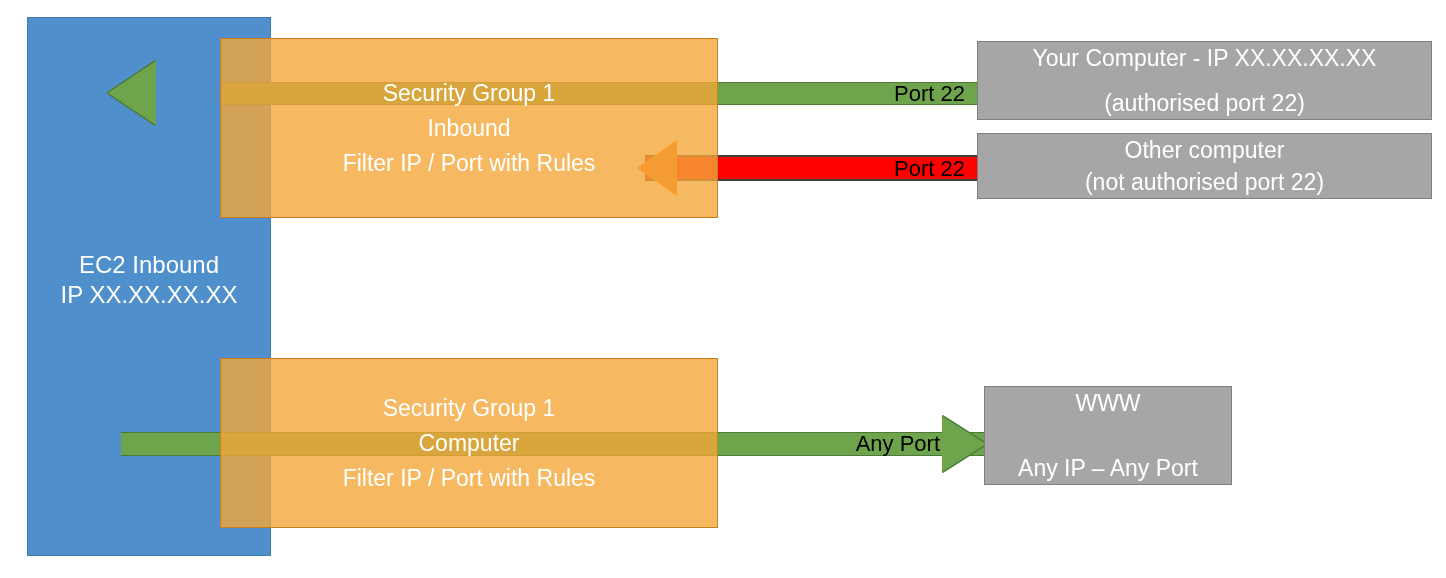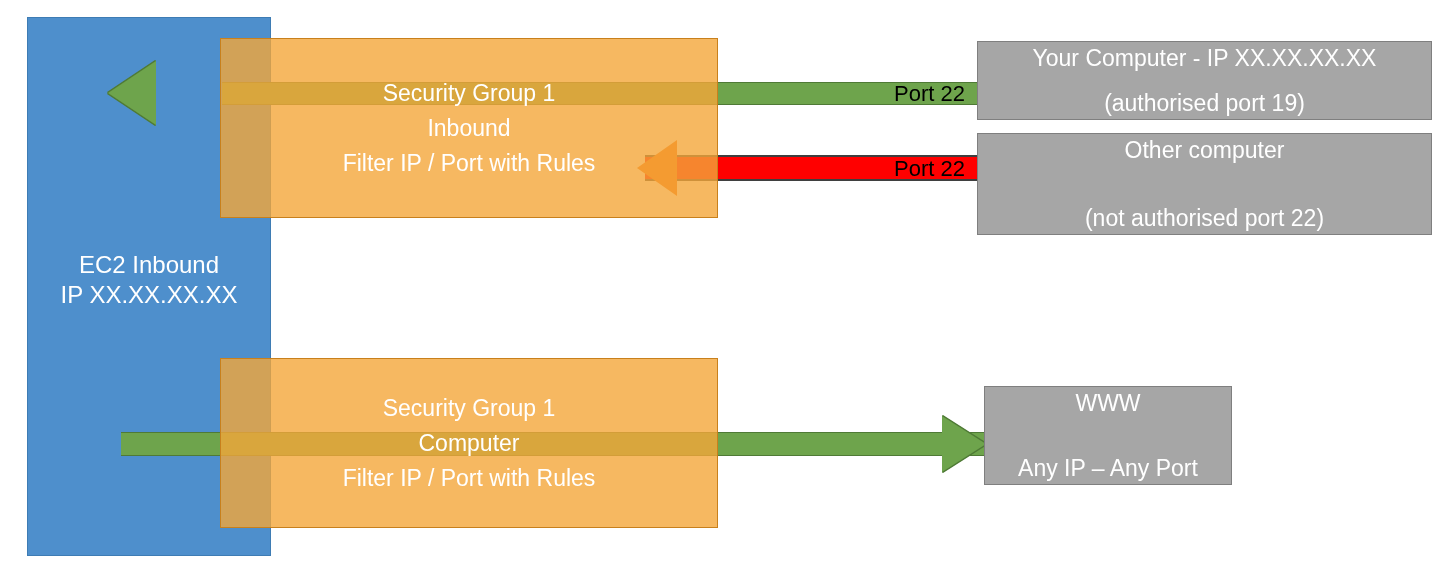--- a/index.html
+++ b/index.html
@@ -113,21 +113,21 @@
     color:#ffffff;
     display:flex;
     flex-direction:column;
     align-items:center;
     justify-content:space-between;
     text-align:center;
     font-size:23px;
     line-height:32px;
   }
   .gb-your  { left:977px; top:41px;  width:455px; height:79px; }
-  .gb-other { left:977px; top:133px; width:455px; height:102px; }
+  .gb-other { left:977px; top:133px; width:455px; height:66px; }
   .gb-www   { left:984px; top:386px; width:248px; height:99px; }
 </style>
 </head>
 <body>
 
 <div id="canvas">
 
   <div class="abs ec2-box"></div>
   <div class="abs ec2-label">
     <div>EC2 Inbound</div>
@@ -150,24 +150,25 @@
   </div>
 
   <div class="abs sg-box sg-outbound">
     <span class="sg-line">Security Group 1</span>
     <span class="sg-line">Computer</span>
     <span class="sg-line">Filter IP / Port with Rules</span>
   </div>
 
   <div class="abs bar-caption cap-in-green">Port 22</div>
   <div class="abs bar-caption cap-in-red">Port 22</div>
+  <div class="abs bar-caption cap-out">Any Port</div>
 
   <div class="abs gray-box gb-your">
     <span>Your Computer - IP XX.XX.XX.XX</span>
-    <span>(authorised port 19)</span>
+    <span>(authorised port 22)</span>
   </div>
 
   <div class="abs gray-box gb-other">
     <span>Other computer</span>
     <span>(not authorised port 22)</span>
   </div>
 
   <div class="abs gray-box gb-www">
     <span>WWW</span>
     <span>Any IP – Any Port</span>

